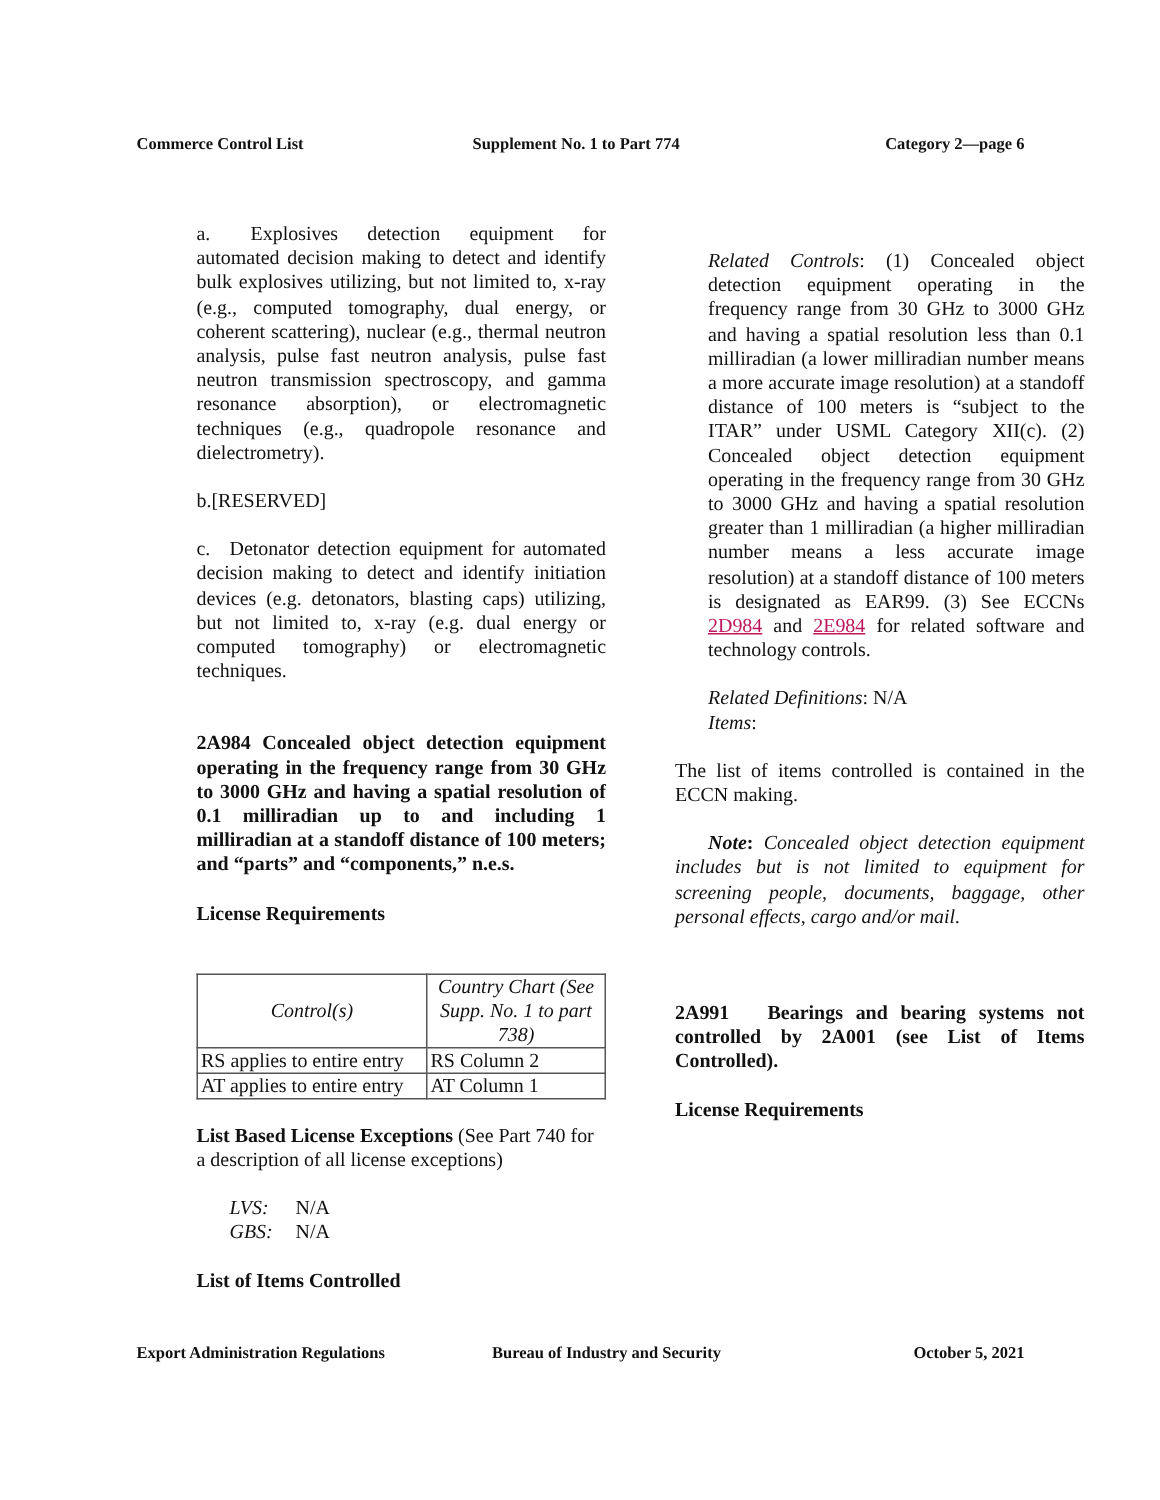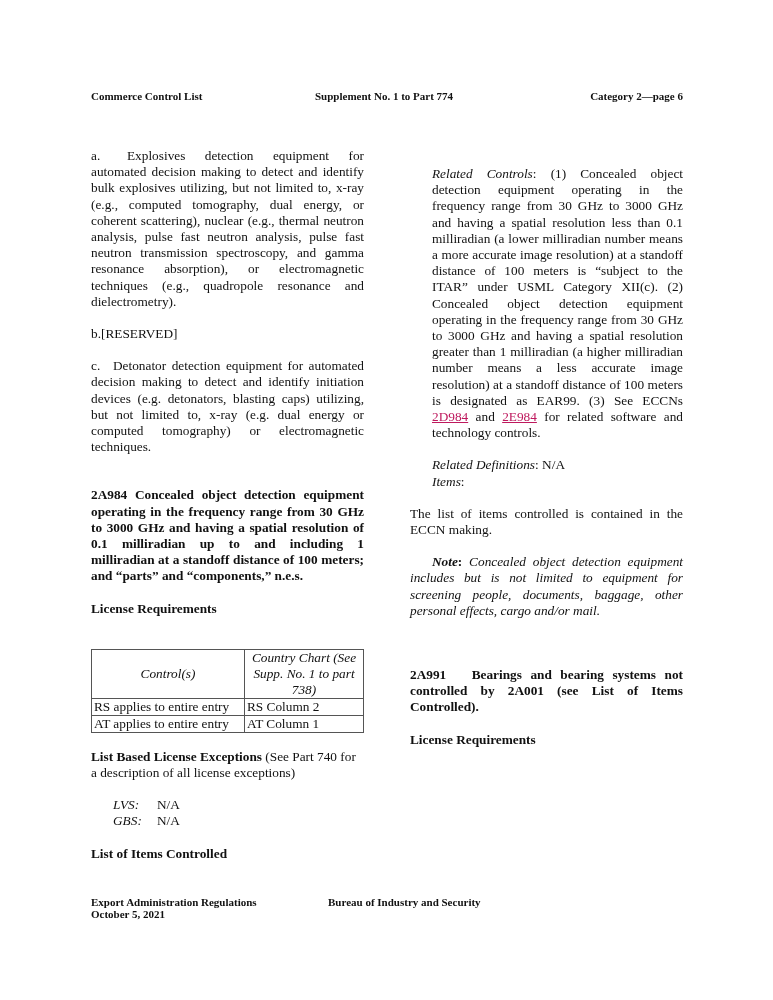--- a/index.html
+++ b/index.html
@@ -7,25 +7,25 @@
     width: 773px; height: 1000px; position: relative; overflow: hidden;
     font-family: "Liberation Serif", "DejaVu Serif", serif;
     color: #111111;
   }
   .hdr, .ftr {
     position: absolute; left: 91px; width: 592px;
     font-size: 11px; font-weight: bold;
     display: flex; justify-content: space-between; align-items: flex-start;
   }
   .hdr { top: 90px; }
-  .ftr { top: 896px; flex-direction: column; }
+  .ftr { top: 896px; }
   .hdr .mid { position: absolute; left: 224px; }
   .ftr .mid { position: absolute; left: 237px; }
 
-  .col { position: absolute; width: 273px; font-size: 13.3px; line-height: 16.2px; }
+  .col { position: absolute; width: 273px; font-size: 13.3px; line-height: 16.2px; margin-left: 40px; }
   .col.left { left: 91px; top: 148px; }
   .col.right { left: 410px; top: 166px; }
 
   p { margin: 0; text-align: justify; }
   .gap { height: 16px; }
   .gap2 { height: 32px; }
   .ind { padding-left: 22px; }
   .bold { font-weight: bold; }
   .ital { font-style: italic; }
   .a-first { text-indent: 0; }

